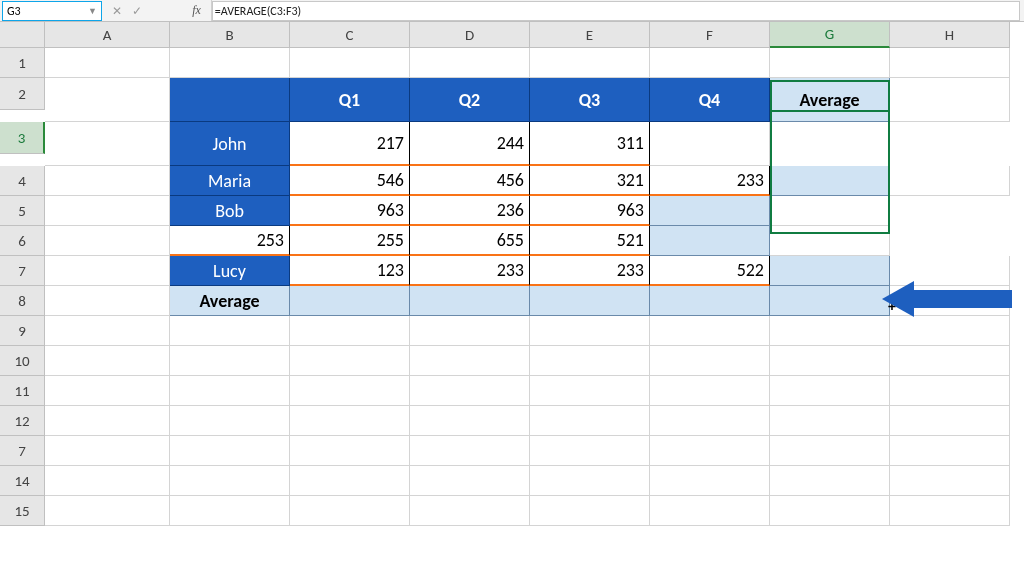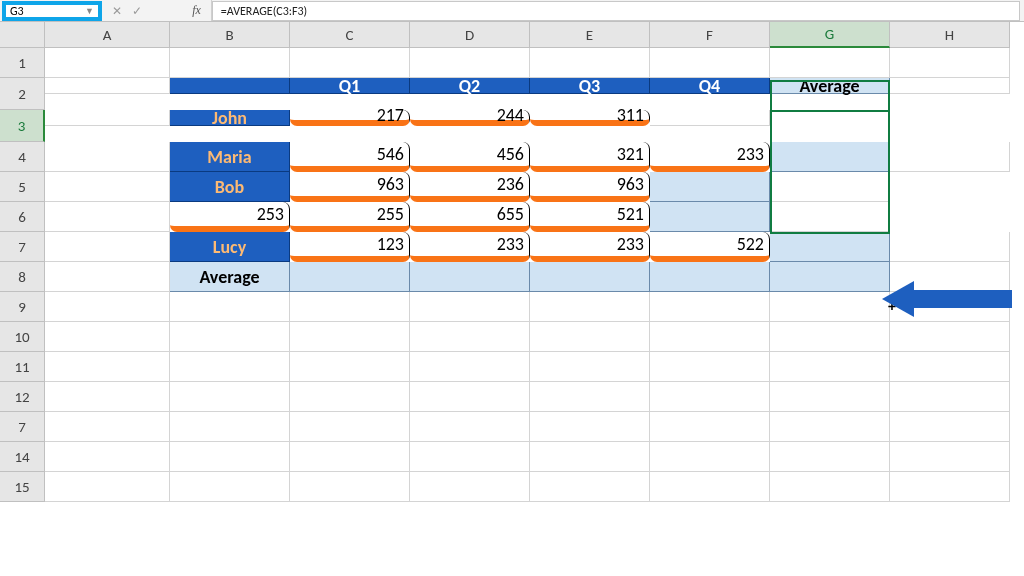--- a/index.html
+++ b/index.html
@@ -16,21 +16,21 @@
       align-items: center;
       height: 22px;
       background: #f3f3f3;
       border-bottom: 1px solid #c0c0c0;
       font-size: 12px;
     }
     .name-box {
       width: 100px;
       height: 20px;
       background: #fff;
-      border: 4px solid #0ea5e9;
+      border: 1px solid #0ea5e9;
       padding: 0 4px;
       display: flex;
       align-items: center;
       justify-content: space-between;
       margin-left: 2px;
     }
     .name-box-dd { color: #888; font-size: 9px; }
     .fb-icons {
       display: flex;
       align-items: center;
@@ -40,21 +40,21 @@
       font-size: 12px;
       border-right: 1px solid #d0d0d0;
       height: 100%;
     }
     .fb-icons .fx { font-style: italic; font-family: 'Times New Roman', serif; color: #555; margin-left: 40px; }
     .formula-input {
       flex: 1;
       background: #fff;
       height: 20px;
       border: 1px solid #c8c8c8;
-      padding: 0 8px;
+      padding: 0 2px;
       display: flex;
       align-items: center;
       margin-right: 4px;
       color: #222;
     }
     .sheet-area {
       position: relative;
       display: flex;
     }
     .corner {
@@ -102,45 +102,44 @@
     .cell {
       height: 30px;
       border-right: 1px solid #d4d4d4;
       border-bottom: 1px solid #d4d4d4;
       display: flex;
       align-items: center;
       padding: 0 5px;
       background: #fff;
       font-size: 18px;
     }
-    .cell.tall { height: 16px; }
+    .cell.tall { height: 44px; }
     .cell.wA { width: 125px; }
     .cell.wn { width: 120px; }
     .hdr {
       background: #1e5fbf;
       color: #fff;
       font-weight: bold;
       border-right: 1px solid #0a3a80;
       border-bottom: 1px solid #0a3a80;
       justify-content: center;
     }
     .rowlabel {
       background: #1e5fbf;
-      color: #fdba74;
-      font-weight: bold;
+      color: #ffffff;
+      font-weight: normal;
       border-right: 1px solid #0a3a80;
       border-bottom: 1px solid #0a3a80;
       justify-content: center;
     }
     .num {
       justify-content: flex-end;
       color: #000;
       border-right: 1px solid #000;
-      border-bottom: 6px solid #f97316;
-      border-radius: 7px;
+      border-bottom: 2px solid #f97316;
     }
     .avg-col {
       background: #d0e3f3;
       border-right: 1px solid #6a8aaa;
       border-bottom: 1px solid #6a8aaa;
       justify-content: flex-end;
       font-weight: bold;
     }
     .avg-hdr {
       background: #d0e3f3;

